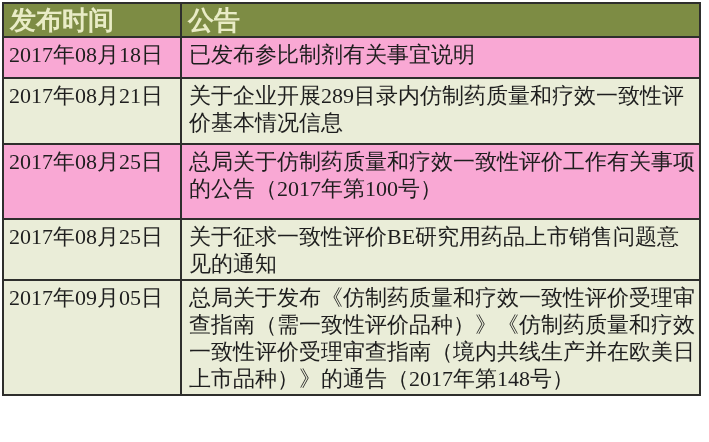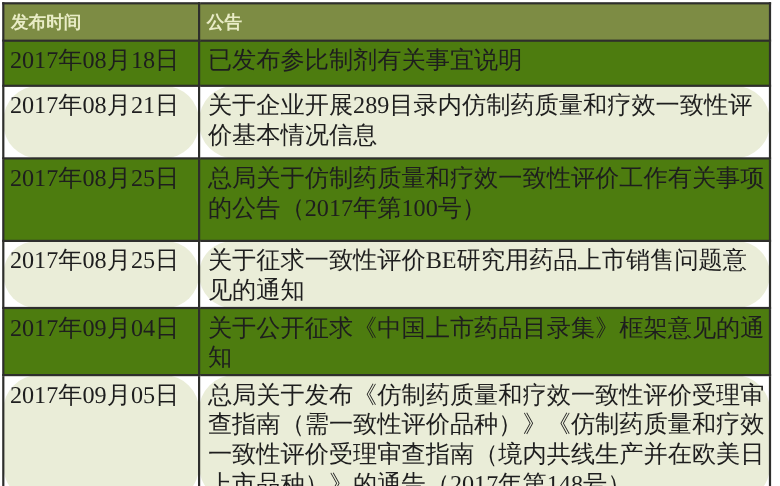--- a/index.html
+++ b/index.html
@@ -26,36 +26,36 @@
   }
   col.col-date { width: 178px; }
   th, td {
     border: 2px solid #2e2e2c;
     vertical-align: top;
     box-sizing: border-box;
   }
   thead th {
     background: #7d8c44;
     color: #e9ecc6;
-    font-size: 16px;
+    font-size: 26px;
     font-weight: bold;
     text-align: left;
     height: 34px;
     padding: 3px 4px 2px 6px;
     line-height: 27px;
   }
   td {
     font-size: 22px;
     line-height: 27px;
     color: #1e1e1e;
   }
   td.date-cell   { padding: 3px 2px 2px 5px; }
   td.ann-cell    { padding: 3px 4px 2px 7px; margin-top: 32px; }
-  tr.row-white td { background: #4d7c0f; }
-  tr.row-tint  td { background: #eaedd8; border-radius: 32px; }
+  tr.row-white td { background: #f9a8d4; }
+  tr.row-tint  td { background: #eaedd8; }
   tr.r1 { height: 41px; }
   tr.r2 { height: 66px; }
   tr.r3 { height: 75px; }
   tr.r4 { height: 55px; }
   tr.r5 { height: 52px; }
   tr.r6 { height: 108px; }
 </style>
 </head>
 <body>
 
@@ -81,23 +81,19 @@
         <td class="ann-cell">关于企业开展289目录内仿制药质量和疗效一致性评价基本情况信息</td>
       </tr>
       <tr class="row-white r3">
         <td class="date-cell">2017年08月25日</td>
         <td class="ann-cell">总局关于仿制药质量和疗效一致性评价工作有关事项的公告（2017年第100号）</td>
       </tr>
       <tr class="row-tint r4">
         <td class="date-cell">2017年08月25日</td>
         <td class="ann-cell">关于征求一致性评价BE研究用药品上市销售问题意见的通知</td>
       </tr>
-      <tr class="row-white r5">
-        <td class="date-cell">2017年09月04日</td>
-        <td class="ann-cell">关于公开征求《中国上市药品目录集》框架意见的通知</td>
-      </tr>
       <tr class="row-tint r6">
         <td class="date-cell">2017年09月05日</td>
         <td class="ann-cell">总局关于发布《仿制药质量和疗效一致性评价受理审查指南（需一致性评价品种）》《仿制药质量和疗效一致性评价受理审查指南（境内共线生产并在欧美日上市品种）》的通告（2017年第148号）</td>
       </tr>
     </tbody>
   </table>
 </div>
 
 </body></html>

